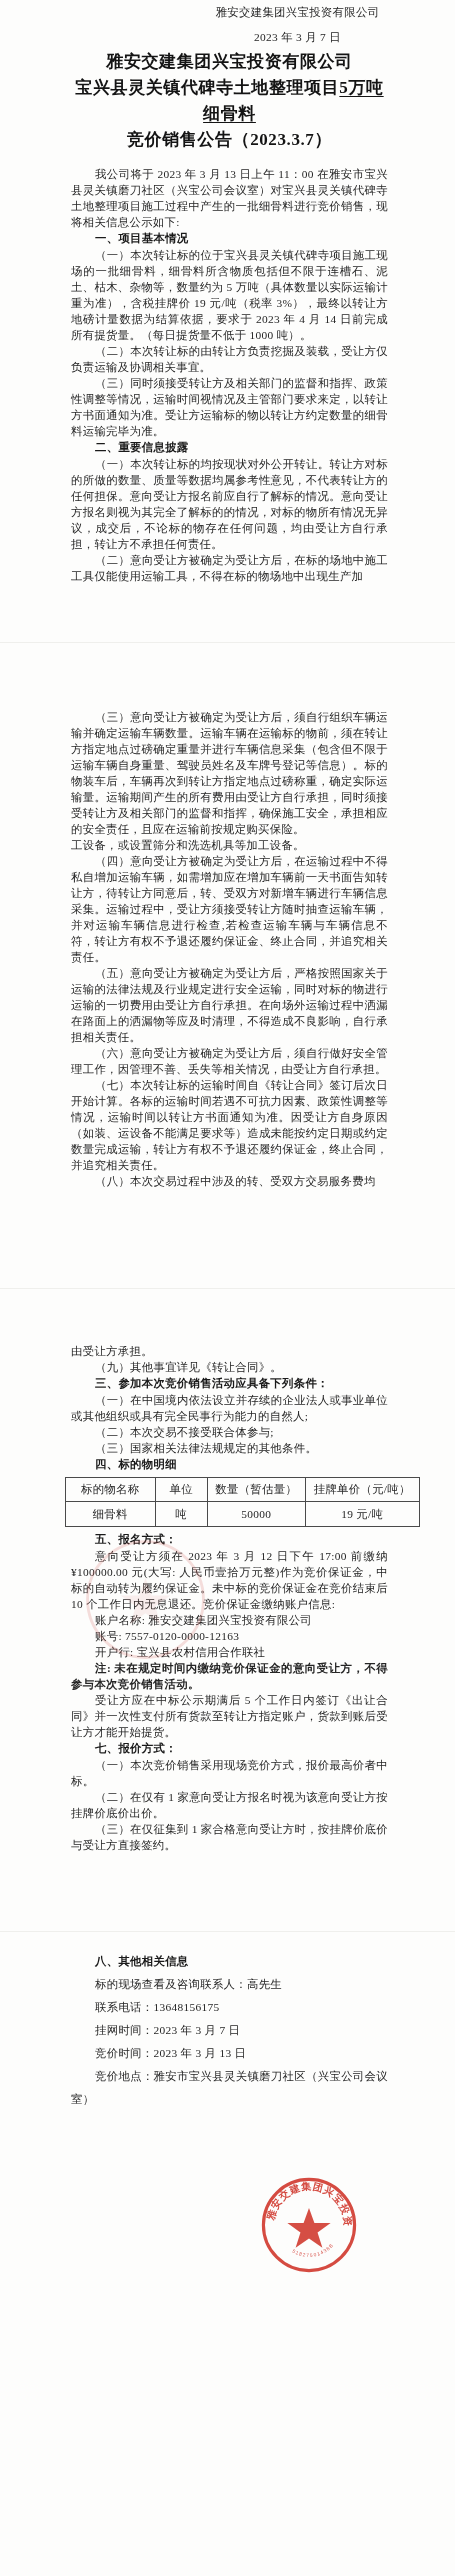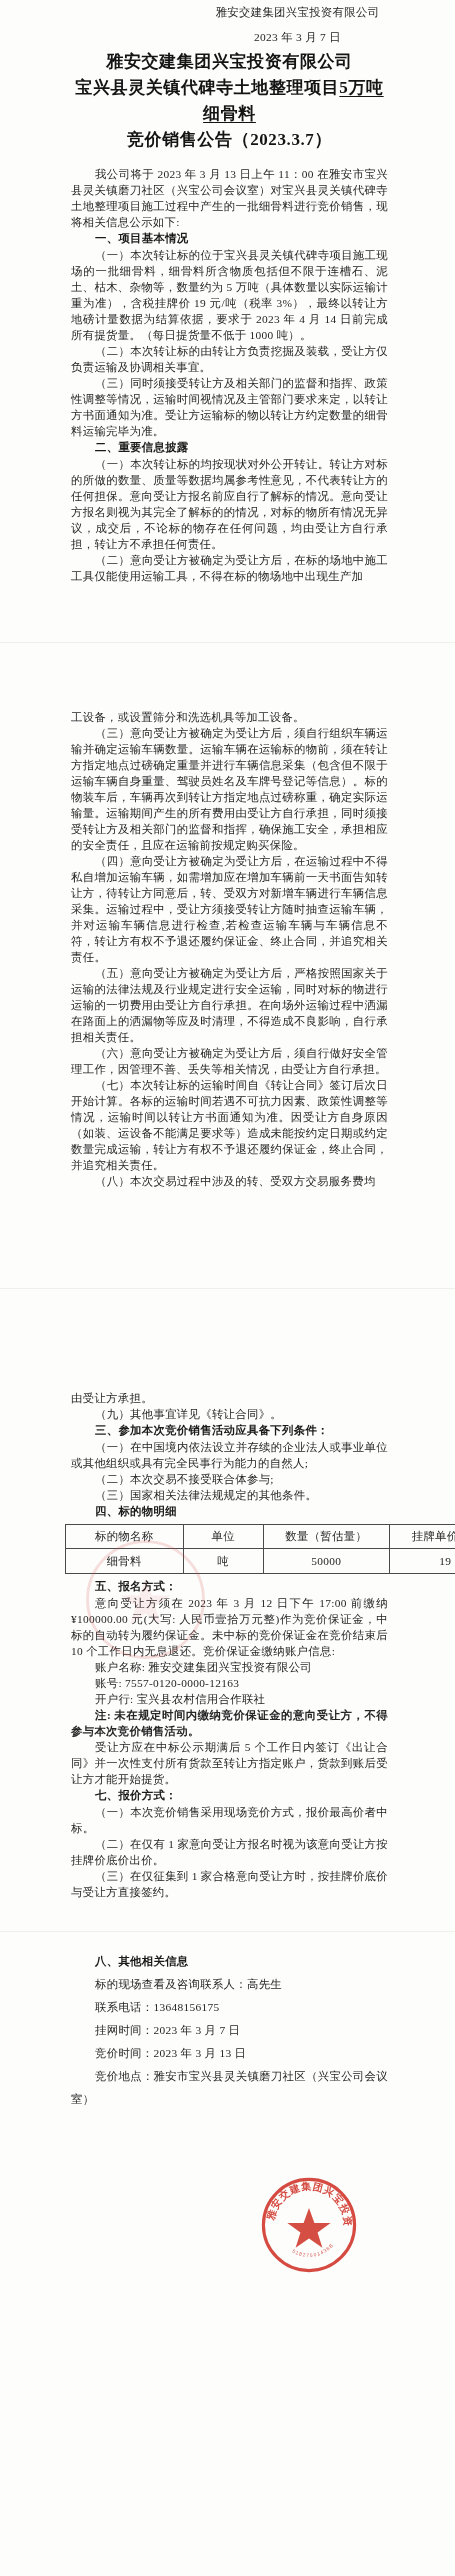--- a/index.html
+++ b/index.html
@@ -31,21 +31,21 @@
   }
   p.bold{font-weight:700;}
   .p4 p.body,.p4 p.heading{line-height:23px;}
   table.lots{
     border-collapse:collapse;table-layout:fixed;
     width:326px;margin:4px 0 4px -6.3px;
     font-size:11.4px;color:#262626;
   }
   table.lots td{
     border:0.6px solid #4a4a4a;height:23.4px;text-align:center;
-    vertical-align:middle;padding:0 17px;letter-spacing:0.3px;
+    vertical-align:middle;padding:0 3px;letter-spacing:0.3px;
   }
   .c1{width:83px;}.c2{width:45px;}.c3{width:91px;}.c4{width:107px;}
   .pagebreak{position:absolute;left:0;width:456px;height:0.6px;background:#efefec;}
   .sign{
     position:absolute;top:3888;right:67px;width:183px;text-align:center;
     font-size:11.4px;line-height:24.5px;letter-spacing:0.3px;color:#262626;
   }
   .seal{position:absolute;left:260px;top:2176px;width:98px;height:98px;opacity:0.92;}
   .faint-seal{position:absolute;left:83px;top:1537px;width:125px;height:125px;opacity:0.55;}
 </style>
@@ -69,30 +69,30 @@
     <p class="heading">一、项目基本情况</p>
     <p class="body">（一）本次转让标的位于宝兴县灵关镇代碑寺项目施工现场的一批细骨料，细骨料所含物质包括但不限于连槽石、泥土、枯木、杂物等，数量约为 5 万吨（具体数量以实际运输计重为准），含税挂牌价 19 元/吨（税率 3%），最终以转让方地磅计量数据为结算依据，要求于 2023 年 4 月 14 日前完成所有提货量。（每日提货量不低于 1000 吨）。</p>
     <p class="body">（二）本次转让标的由转让方负责挖掘及装载，受让方仅负责运输及协调相关事宜。</p>
     <p class="body">（三）同时须接受转让方及相关部门的监督和指挥、政策性调整等情况，运输时间视情况及主管部门要求来定，以转让方书面通知为准。受让方运输标的物以转让方约定数量的细骨料运输完毕为准。</p>
     <p class="heading">二、重要信息披露</p>
     <p class="body">（一）本次转让标的均按现状对外公开转让。转让方对标的所做的数量、质量等数据均属参考性意见，不代表转让方的任何担保。意向受让方报名前应自行了解标的情况。意向受让方报名则视为其完全了解标的的情况，对标的物所有情况无异议，成交后，不论标的物存在任何问题，均由受让方自行承担，转让方不承担任何责任。</p>
     <p class="body">（二）意向受让方被确定为受让方后，在标的场地中施工工具仅能使用运输工具，不得在标的物场地中出现生产加</p>
   </div>
 
   <div class="page" style="top:709px">
+    <p class="body">（三）意向受让方被确定为受让方后，须自行组织车辆运输并确定运输车辆数量。运输车辆在运输标的物前，须在转让方指定地点过磅确定重量并进行车辆信息采集（包含但不限于运输车辆自身重量、驾驶员姓名及车牌号登记等信息）。标的物装车后，车辆再次到转让方指定地点过磅称重，确定实际运输量。运输期间产生的所有费用由受让方自行承担，同时须接受转让方及相关部门的监督和指挥，确保施工安全，承担相应的安全责任，且应在运输前按规定购买保险。</p>
     <p class="body cont">工设备，或设置筛分和洗选机具等加工设备。</p>
-    <p class="body">（三）意向受让方被确定为受让方后，须自行组织车辆运输并确定运输车辆数量。运输车辆在运输标的物前，须在转让方指定地点过磅确定重量并进行车辆信息采集（包含但不限于运输车辆自身重量、驾驶员姓名及车牌号登记等信息）。标的物装车后，车辆再次到转让方指定地点过磅称重，确定实际运输量。运输期间产生的所有费用由受让方自行承担，同时须接受转让方及相关部门的监督和指挥，确保施工安全，承担相应的安全责任，且应在运输前按规定购买保险。</p>
     <p class="body">（四）意向受让方被确定为受让方后，在运输过程中不得私自增加运输车辆，如需增加应在增加车辆前一天书面告知转让方，待转让方同意后，转、受双方对新增车辆进行车辆信息采集。运输过程中，受让方须接受转让方随时抽查运输车辆，并对运输车辆信息进行检查,若检查运输车辆与车辆信息不符，转让方有权不予退还履约保证金、终止合同，并追究相关责任。</p>
     <p class="body">（五）意向受让方被确定为受让方后，严格按照国家关于运输的法律法规及行业规定进行安全运输，同时对标的物进行运输的一切费用由受让方自行承担。在向场外运输过程中洒漏在路面上的洒漏物等应及时清理，不得造成不良影响，自行承担相关责任。</p>
     <p class="body">（六）意向受让方被确定为受让方后，须自行做好安全管理工作，因管理不善、丢失等相关情况，由受让方自行承担。</p>
     <p class="body">（七）本次转让标的运输时间自《转让合同》签订后次日开始计算。各标的运输时间若遇不可抗力因素、政策性调整等情况，运输时间以转让方书面通知为准。因受让方自身原因（如装、运设备不能满足要求等）造成未能按约定日期或约定数量完成运输，转让方有权不予退还履约保证金，终止合同，并追究相关责任。</p>
     <p class="body">（八）本次交易过程中涉及的转、受双方交易服务费均</p>
   </div>
 
-  <div class="page" style="top:1390px">
+  <div class="page" style="top:1343px">
     <p class="body cont">由受让方承担。</p>
     <p class="body">（九）其他事宜详见《转让合同》。</p>
     <p class="heading">三、参加本次竞价销售活动应具备下列条件：</p>
     <p class="body">（一）在中国境内依法设立并存续的企业法人或事业单位或其他组织或具有完全民事行为能力的自然人;</p>
     <p class="body">（二）本次交易不接受联合体参与;</p>
     <p class="body">（三）国家相关法律法规规定的其他条件。</p>
     <p class="heading">四、标的物明细</p>
 
     <table class="lots">
       <tbody>

